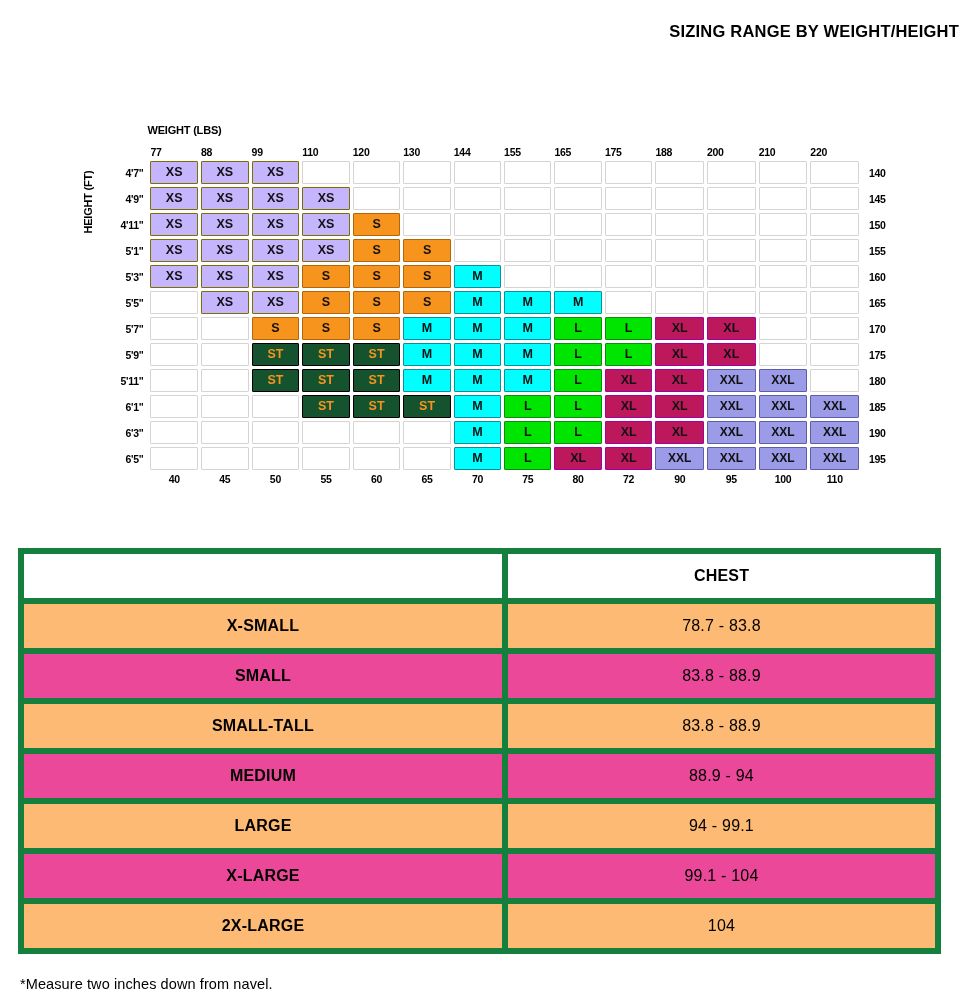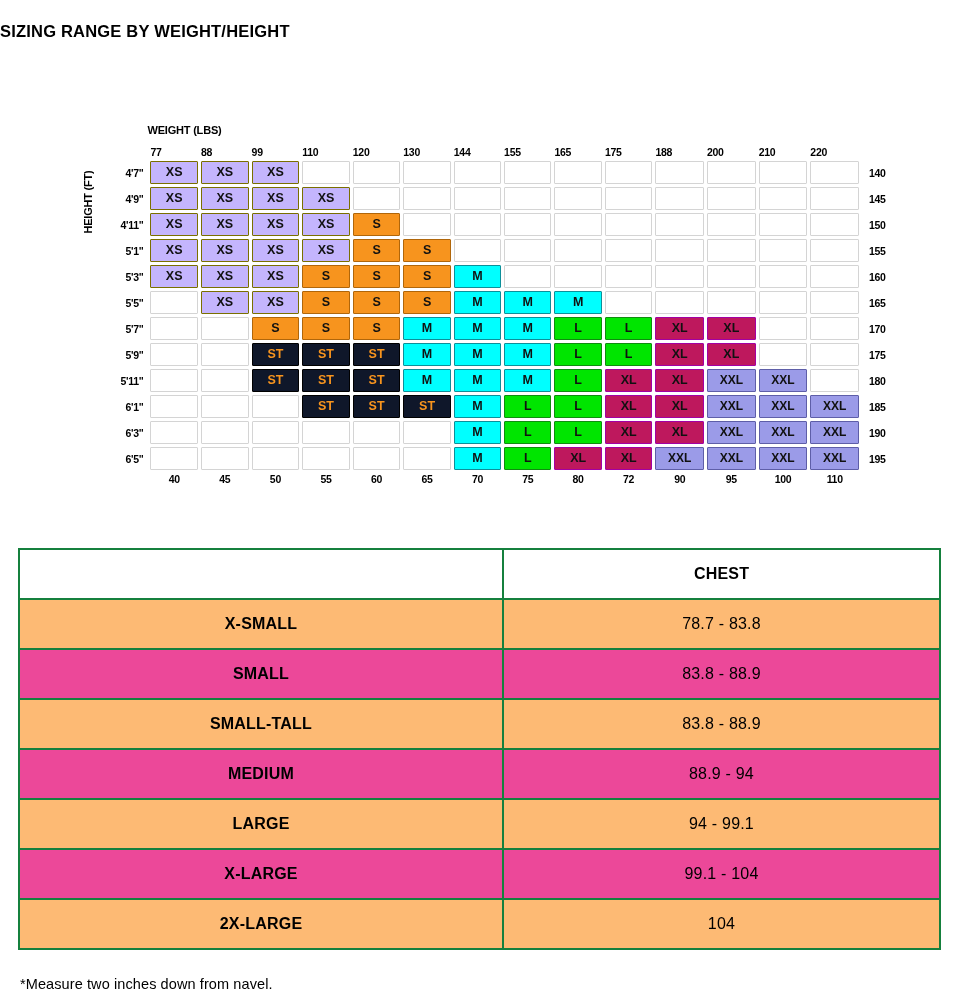--- a/index.html
+++ b/index.html
@@ -8,21 +8,21 @@
     width: 959px; height: 1008px;
     background: #ffffff;
     font-family: "Liberation Sans", sans-serif;
     color: #000;
     overflow: hidden;
     position: relative;
   }
 
   
   .title {
-    text-align: left;
+    text-align: right;
     font-size: 16.5px;
     font-weight: bold;
     letter-spacing: 0.2px;
     padding-top: 22px;
     height: 46px;
   }
 
   
   .matrix-wrap {
     position: relative;
@@ -110,38 +110,38 @@
     font-size: 12.5px;
     font-weight: bold;
     line-height: 21px;
     border: 1px solid #cfcfcf;
     background: #ffffff;
     color: #000;
     border-radius: 1px;
   }
   .cell.xs  { background:#c4b5fd; border:1.5px solid #7a6f00; color:#111; }
   .cell.s   { background:#f7941e; border:1.5px solid #b0660a; color:#111; }
-  .cell.st  { background:#0f172a; border:1.5px solid #000000; color:#f7941e; }
+  .cell.st  { background:#14532d; border:1.5px solid #000000; color:#f7941e; }
   .cell.m   { background:#00ffff; border:1.5px solid #0d8f99; color:#111; }
   .cell.l   { background:#00e500; border:1.5px solid #0f8c0f; color:#111; }
   .cell.xl  { background:#be185d; border:1.5px solid #a300a3; color:#111;margin-top:37px; }
   .cell.xxl { background:#9b9be8; border:1.5px solid #5e5ea8; color:#111; font-size:12px; }
   .cell.empty { background:#ffffff; border:1px solid #d4d4d4; }
 
   
   .chest-table {
     position: absolute;
     left: 18px;
     top: 548px;
     width: 923px;
     border-collapse: collapse;
     table-layout: fixed;
   }
   .chest-table td, .chest-table th {
-    border: 2px solid #15803d;
+    border: 6px solid #15803d;
     height: 50px;
     text-align: center;
     vertical-align: middle;
     font-size: 15.5px;
     letter-spacing: 0.2px;
   }
   .chest-table .c-size { width: 484px; font-weight: bold; font-size: 16px; }
   .chest-table .c-val  { font-weight: normal; font-size: 16px; }
   .chest-table tr.shaded td { background: #fdba74; }
   .chest-table tr.plain td  { background: #ec4899; }

